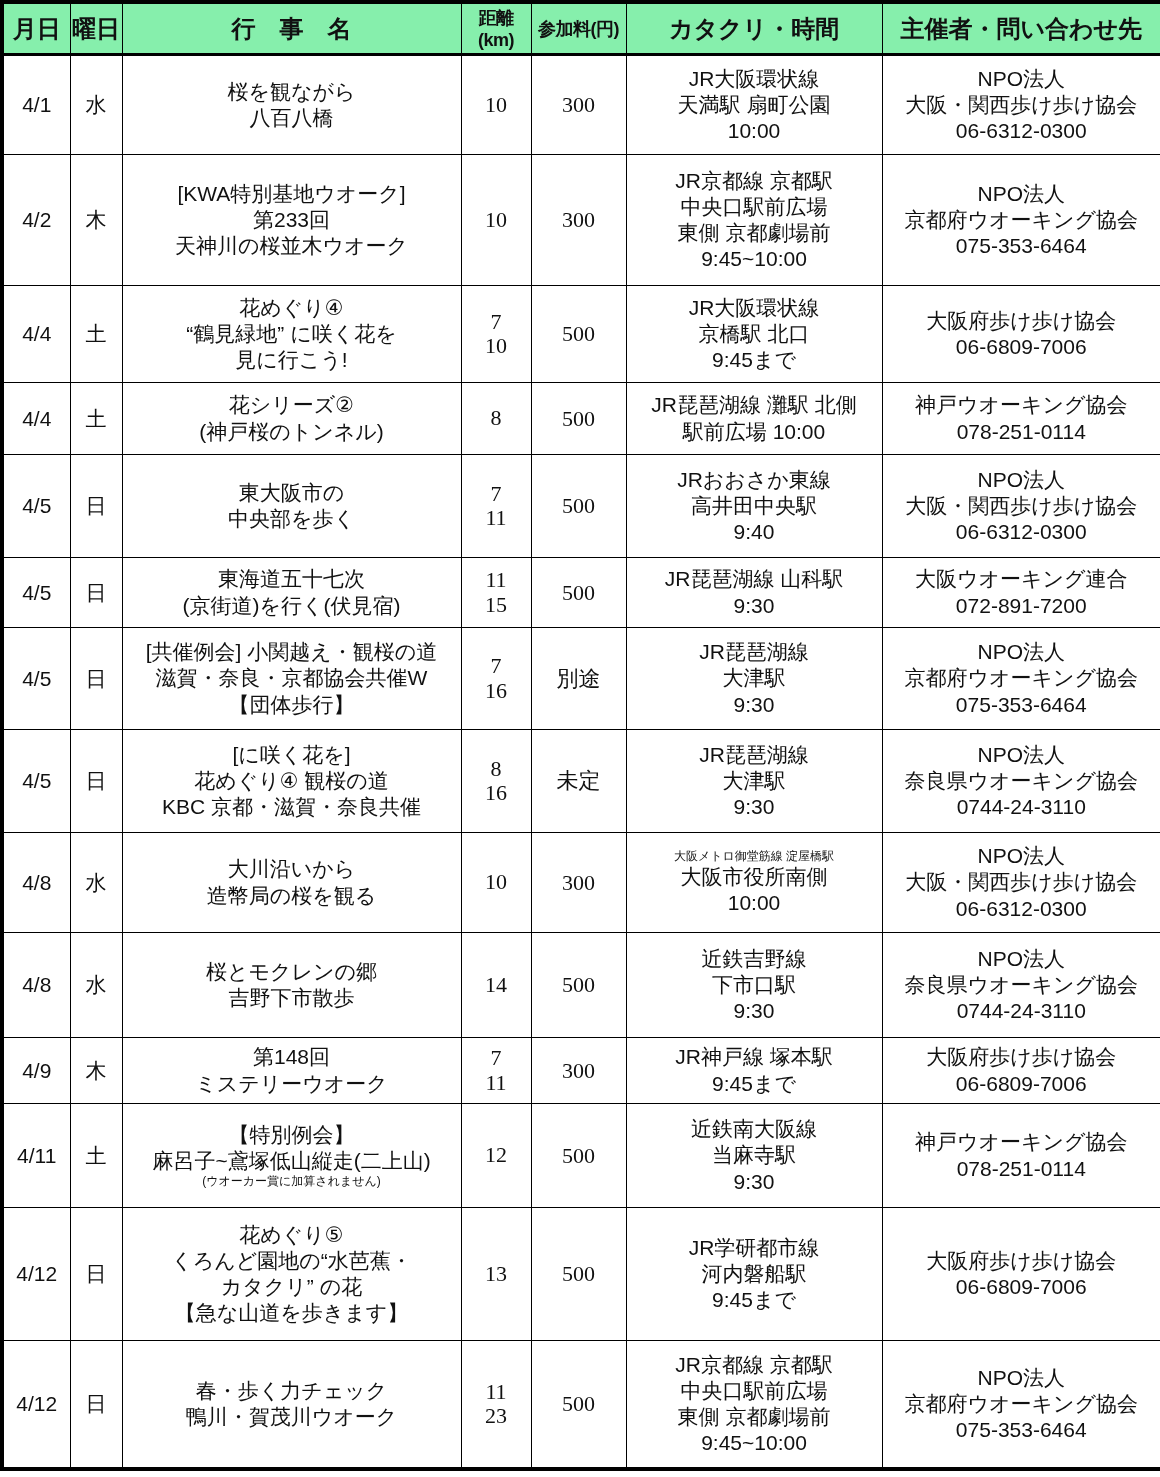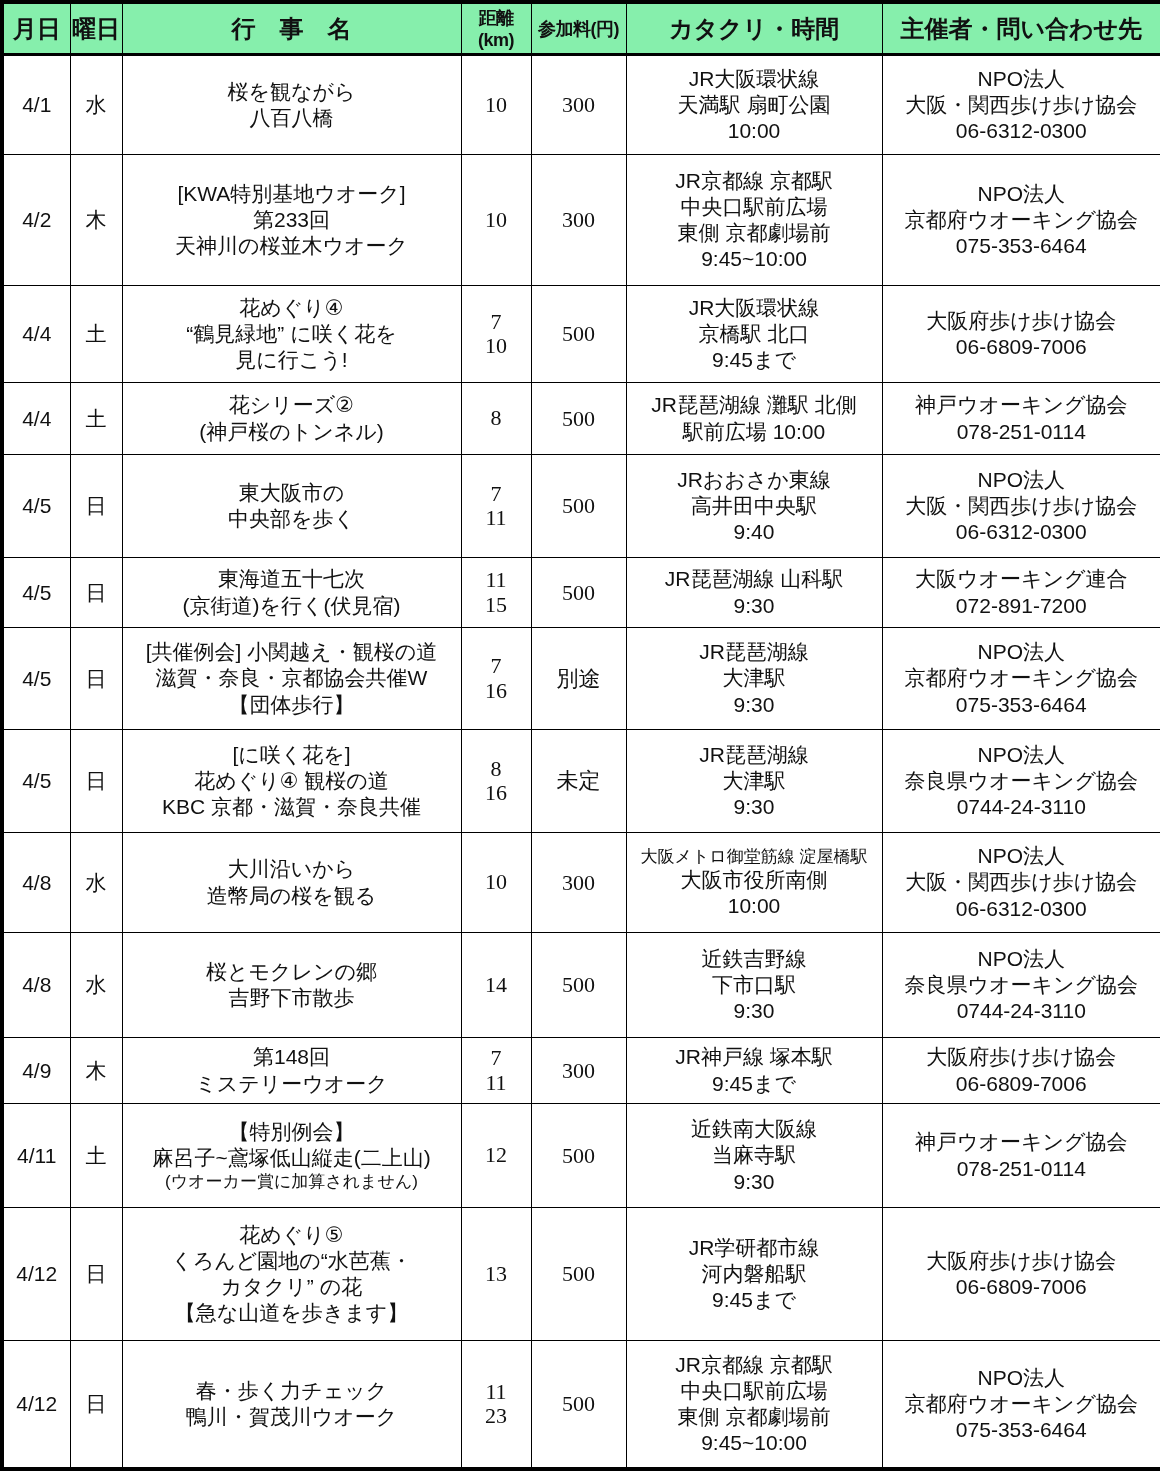--- a/index.html
+++ b/index.html
@@ -26,21 +26,21 @@
     background:#86efac;
     font-weight:bold;
     font-size:24px;
     height:44px;
     border-bottom:3px solid #000;
   }
   thead th.th-sm { font-size:18px; letter-spacing:-0.5px; }
   td { font-size:21px; }
   .ln { line-height:1.24; }
   .dist .ln { line-height:1.1; }
-  .sm { font-size:17px; }
+  .sm { font-size:12px; }
   td.fee, td.dist { font-size:22px;font-family:Liberation Serif, serif; }
   
   col.c-date{width:68px;} col.c-day{width:52px;} col.c-event{width:339px;}
   col.c-dist{width:70px;} col.c-fee{width:95px;} col.c-meet{width:256px;}
   col.c-org{width:280px;}
 </style>
 </head>
 <body>
 
 <table class="events">

